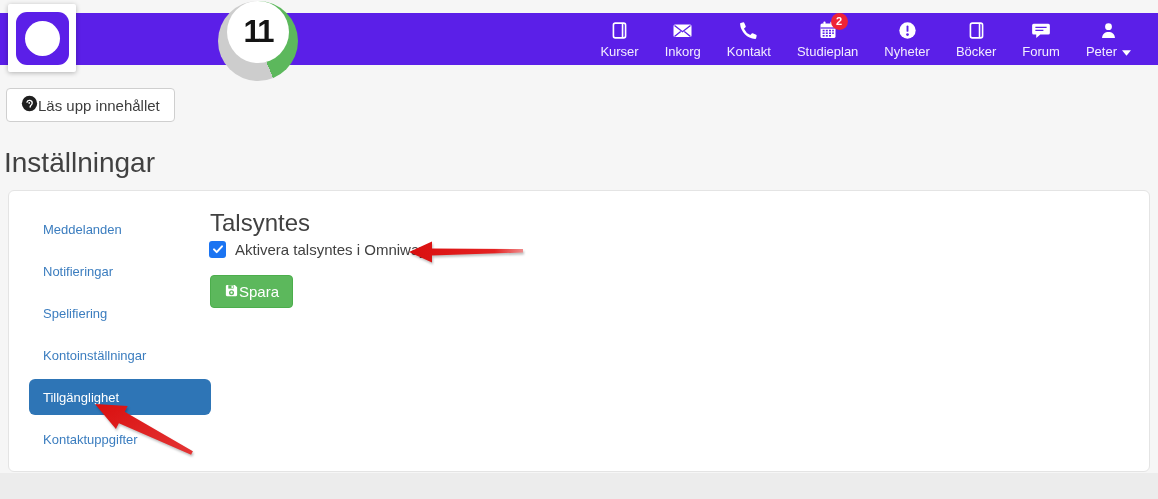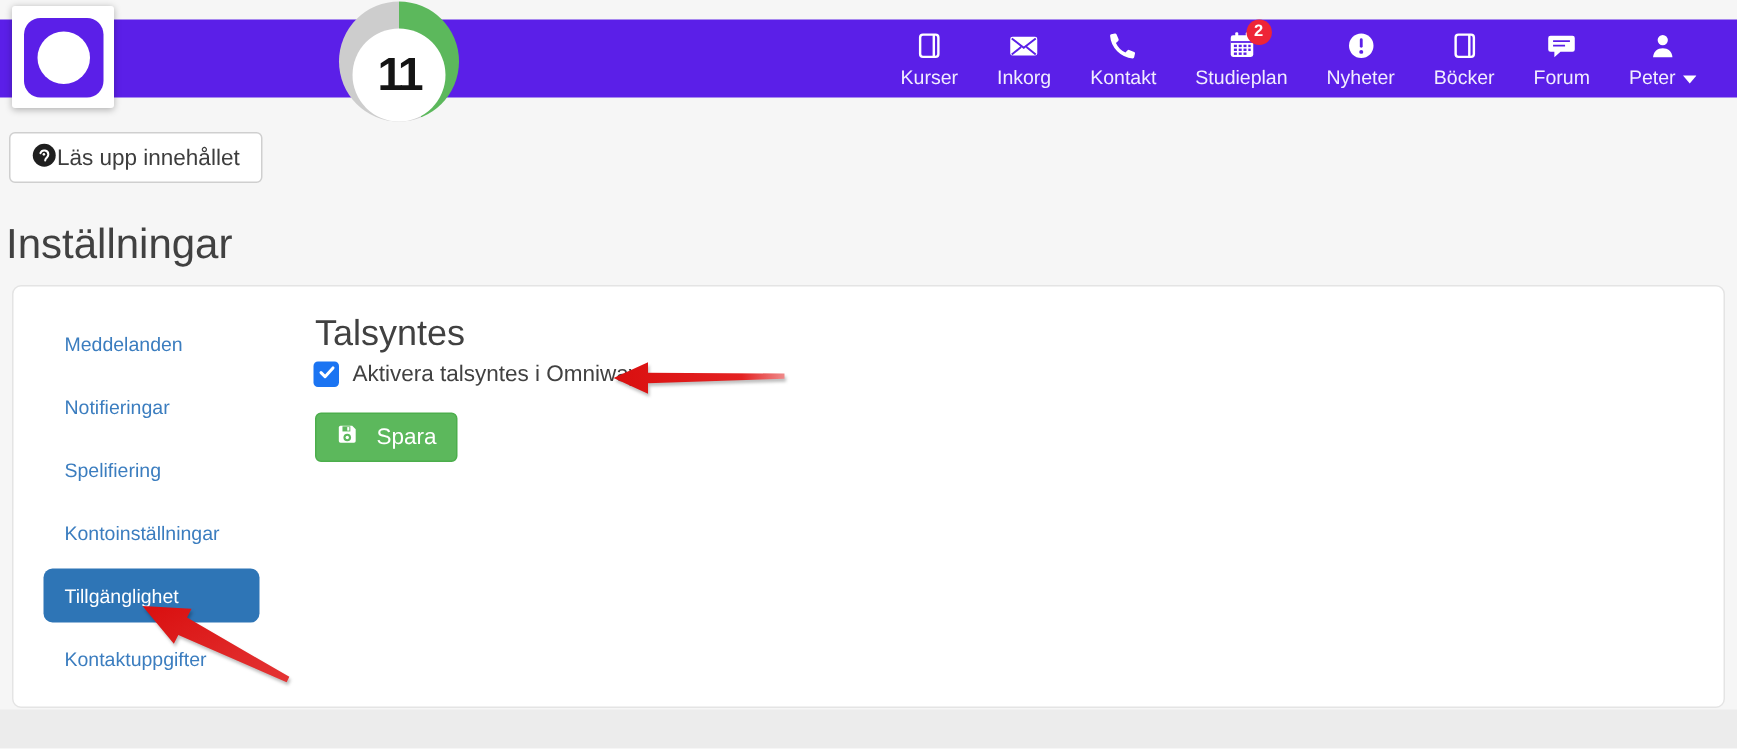--- a/index.html
+++ b/index.html
@@ -25,23 +25,23 @@
   
   .logo-card {
     position:absolute; left:8px; top:4px; width:68px; height:68px; background:#fff;
     border-radius:2px; box-shadow:0 1px 5px rgba(0,0,0,.28);
     display:flex; align-items:center; justify-content:center; cursor:pointer;
   }
   .logo-mark { width:53px; height:53px; background:#5b1fe8; border-radius:11px; display:flex; align-items:center; justify-content:center; }
   .logo-dot { width:35px; height:35px; background:#fff; border-radius:50%; }
   
   .progress-ring {
-    position:absolute; left:226px; top:1px; width:80px; height:80px; border-radius:50%;
+    position:absolute; left:218px; top:1px; width:80px; height:80px; border-radius:50%;
     background:conic-gradient(#5cb85c 0deg 158deg, #cdcdcd 158deg 360deg);
-    display:flex; align-items:flex-end; justify-content:center;
+    display:flex; align-items:flex-start; justify-content:center;
   }
   .progress-inner {
     width:62px; height:62px; background:#fff; border-radius:50%;
     display:flex; align-items:center; justify-content:center;
     font-size:31px; font-weight:bold; color:#141414; letter-spacing:-2px;
   }
   
   .read-aloud-btn {
     position:absolute; left:6px; top:88px; height:34px; display:inline-flex; align-items:center; 
     background:#fff; border:1px solid #cfcfcf; border-radius:4px; padding:0 14px;
@@ -55,33 +55,33 @@
     background:#fff; border:1px solid #e4e4e4; border-radius:6px;
   }
   .below-card { position:absolute; left:0; top:473px; width:1158px; height:26px; background:#ececec; }
   
   .sidebar { position:absolute; left:12px; top:17px; width:170px; }
   .sidebar-item {
     height:42px; display:flex; align-items:center; padding-left:22px;
     color:#3b7dbf; font-size:13px; cursor:pointer; white-space:nowrap;
   }
   .sidebar-item.active {
-    background:#2e75b6; color:#fff; border-radius:6px; width:144px; height:36px;
+    background:#2e75b6; color:#fff; border-radius:6px; width:182px; height:36px;
     margin:3px 0; margin-left:8px; padding-left:14px;
   }
   
   .section-heading { position:absolute; left:210px; top:209px; font-size:24px; color:#414141; }
   .checkbox-row { position:absolute; left:209px; top:241px; display:flex; align-items:center; gap:9px; cursor:pointer; }
   .checkbox {
     width:17px; height:17px; background:#1b74f2; border-radius:3px;
     display:flex; align-items:center; justify-content:center; flex:none;
   }
   .checkbox-label { font-size:15px; color:#414141; }
   .save-btn {
-    position:absolute; left:210px; top:275px; height:33px; display:inline-flex; align-items:center; gap:12px;
+    position:absolute; left:210px; top:275px; height:33px; display:inline-flex; align-items:center; gap:0;
     background:#5cb85c; border:1px solid #4cae4c; border-radius:4px; padding:0 13px;
     color:#fff; font-size:15px; cursor:pointer;
   }
   
   .arrow { position:absolute; pointer-events:none; filter:drop-shadow(1px 2px 1px rgba(0,0,0,.25)); }
   .arrow-h { left:406px; top:240px; }
   .arrow-d { left:86px; top:396px; }
 </style>
 </head>
 <body>

